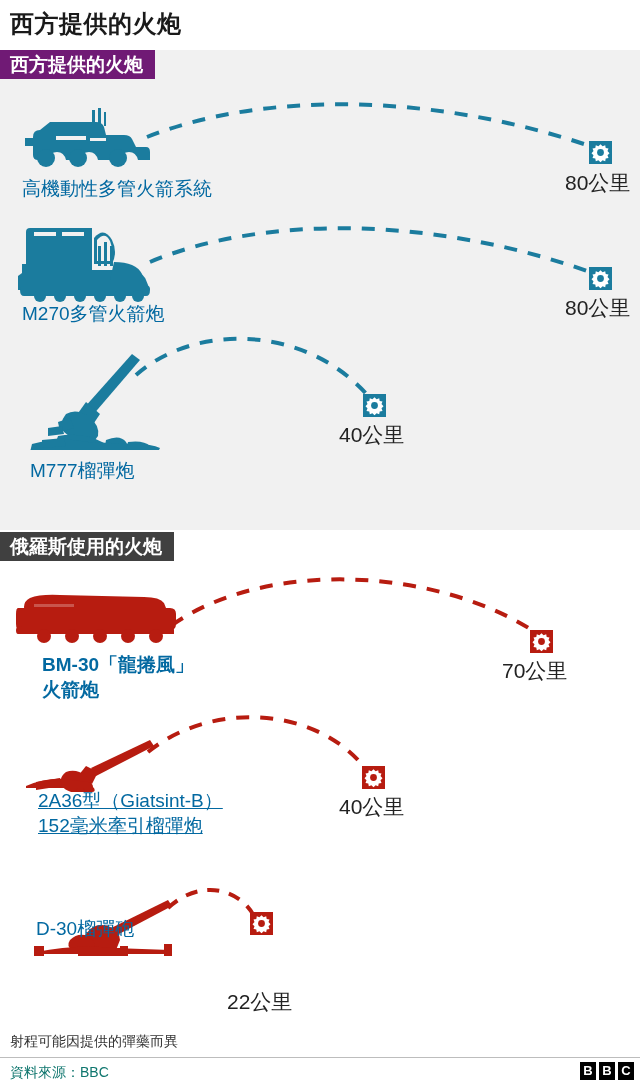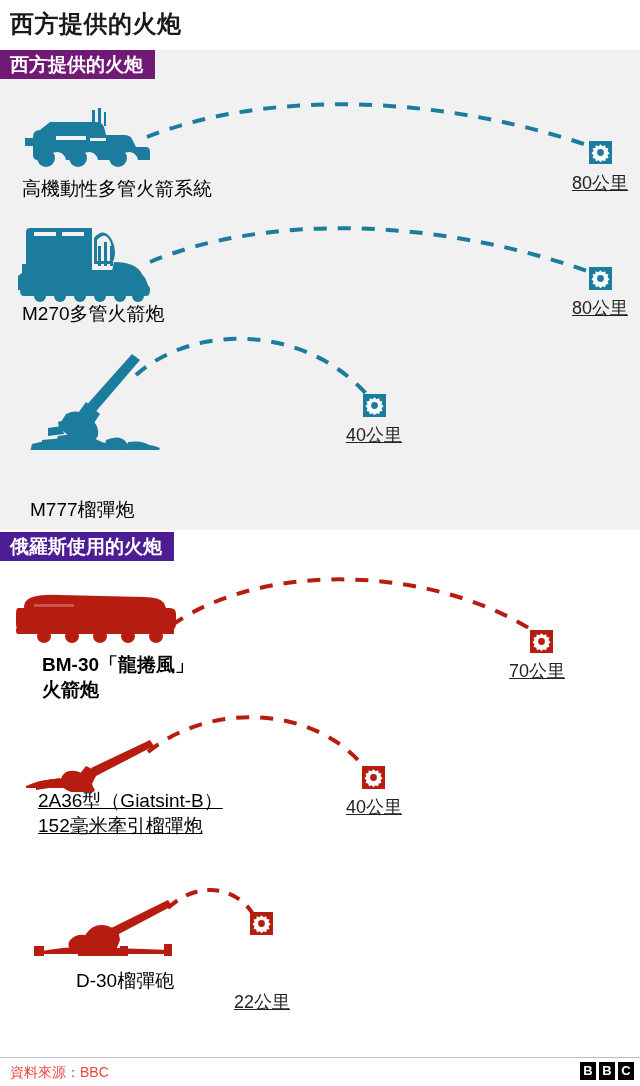--- a/index.html
+++ b/index.html
@@ -57,56 +57,54 @@
     left: 0;
     height: 29px;
     line-height: 29px;
     padding: 0 12px 0 10px;
     font-size: 19px;
     font-weight: bold;
     color: #ffffff;
     white-space: nowrap;
   }
   .section-tag.teal { background: #701a75; top: 50px; }
-  .section-tag.red  { background: #4c1d95; top: 532px; text-align: center; }
+  .section-tag.red  { background: #404040; top: 532px; text-align: center; }
 
   
   .weapon-row { position: absolute; left: 0; width: 640px; }
 
   .weapon-label {
     position: absolute;
     font-size: 19px;
     line-height: 25px;
-    color: #000000;
+    color: #0369a1;
     white-space: pre-line;
   }
 
   .silhouette { position: absolute; }
   .silhouette svg { display: block; }
 
   
   .arc { position: absolute; left: 0; top: 0; pointer-events: none; }
 
   
   .impact {
     position: absolute;
     width: 23px;
     height: 23px;
     display: block;
   }
   .impact svg { display: block; }
 
   .range-label {
     position: absolute;
-    font-size: 18px;
+    font-size: 21px;
     line-height: 22px;
     color: #222222;
     white-space: nowrap;
-    text-align: center;
-    text-decoration: underline;
   }
 
   
   .footnote {
     position: absolute;
     left: 10px;
     top: 1032px;
     font-size: 14px;
     line-height: 18px;
     color: #333333;
@@ -119,21 +117,21 @@
     width: 640px;
     height: 1px;
     background: #bdbdbd;
   }
   .source {
     position: absolute;
     left: 10px;
     top: 1062px;
     font-size: 14px;
     line-height: 20px;
-    color: #ef4444;
+    color: #0f766e;
     white-space: nowrap;
   }
   .bbc-logo {
     position: absolute;
     right: 6px;
     top: 1062px;
     display: flex;
     gap: 3px;
   }
   .bbc-logo span {
@@ -253,21 +251,21 @@
           <path d="M30 70 l12 -4 4 10 -14 4z"></path>
           <path d="M20 76 l14 -2 2 8 -16 2z"></path>
           <path d="M30 84 q24 -4 44 6 q14 7 16 14 l-4 6 q-30 4 -52 -6 q-10 -6 -4 -20z"></path>
           <path d="M78 88 q14 -6 20 2 q4 6 0 10 h-22z"></path>
           <path d="M4 92 q30 -8 56 -2 l46 2 q18 0 26 4 l-2 4 h-128 z"></path>
           <path d="M14 88 l22 -2 2 8 -24 2z"></path>
           <path d="M100 90 q16 -2 22 4 l-2 4 h-22z"></path>
         </g>
       </svg>
     </div>
-    <div class="weapon-label" style="left:30px; top:458px;margin-top:39px;">M777榴彈炮</div>
+    <div class="weapon-label" style="left:30px; top:458px;">M777榴彈炮</div>
     <div class="impact" style="left:363px; top:394px;">
       <svg width="23" height="23" viewBox="0 0 23 23">
         <rect width="23" height="23" fill="#1b7c9e"></rect>
         <path fill="#ffffff" d="M11.5 3.2l2.1 2.0 2.6-1.0 0.5 2.8 2.8 0.5-1.0 2.6 2.0 2.1-2.0 2.1 1.0 2.6-2.8 0.5-0.5 2.8-2.6-1.0-2.1 2.0-2.1-2.0-2.6 1.0-0.5-2.8-2.8-0.5 1.0-2.6-2.0-2.1 2.0-2.1-1.0-2.6 2.8-0.5 0.5-2.8 2.6 1.0z"></path>
         <circle cx="11.5" cy="11.5" r="3.4" fill="#1b7c9e"></circle>
       </svg>
     </div>
     <div class="range-label" style="left:339px; top:424px; width:70px;">40公里</div>
   </div>
 
@@ -334,31 +332,32 @@
           <path d="M36 40 q8 -8 18 -4 q8 4 6 14 h-22 q-6 -4 -2 -10z"></path>
           <path d="M44 48 h42 v8 h-42z"></path>
           <circle cx="60" cy="52" r="5"></circle>
           <path d="M2 52 q40 -8 78 -4 l56 2 v4 h-136 z"></path>
           <path d="M0 46 h10 v10 h-10z"></path>
           <path d="M130 44 h8 v12 h-8z"></path>
           <path d="M86 46 h8 v10 h-8z"></path>
         </g>
       </svg>
     </div>
-    <div class="weapon-label" style="left:36px; top:968px;margin-left:40px;">D-30榴彈砲</div>
+    <div class="weapon-label" style="left:36px; top:916px;">D-30榴彈砲</div>
     <div class="impact" style="left:250px; top:912px;">
       <svg width="23" height="23" viewBox="0 0 23 23">
         <rect width="23" height="23" fill="#b71c10"></rect>
         <path fill="#ffffff" d="M11.5 3.2l2.1 2.0 2.6-1.0 0.5 2.8 2.8 0.5-1.0 2.6 2.0 2.1-2.0 2.1 1.0 2.6-2.8 0.5-0.5 2.8-2.6-1.0-2.1 2.0-2.1-2.0-2.6 1.0-0.5-2.8-2.8-0.5 1.0-2.6-2.0-2.1 2.0-2.1-1.0-2.6 2.8-0.5 0.5-2.8 2.6 1.0z"></path>
         <circle cx="11.5" cy="11.5" r="3.4" fill="#b71c10"></circle>
       </svg>
     </div>
     <div class="range-label" style="left:227px; top:991px; width:70px;">22公里</div>
   </div>
 
+  <div class="footnote">射程可能因提供的彈藥而異</div>
   <div class="footer-rule"></div>
   <div class="source">資料來源：BBC</div>
   <div class="bbc-logo">
     <span>B</span>
     <span>B</span>
     <span>C</span>
   </div>
 
 </div>
 

